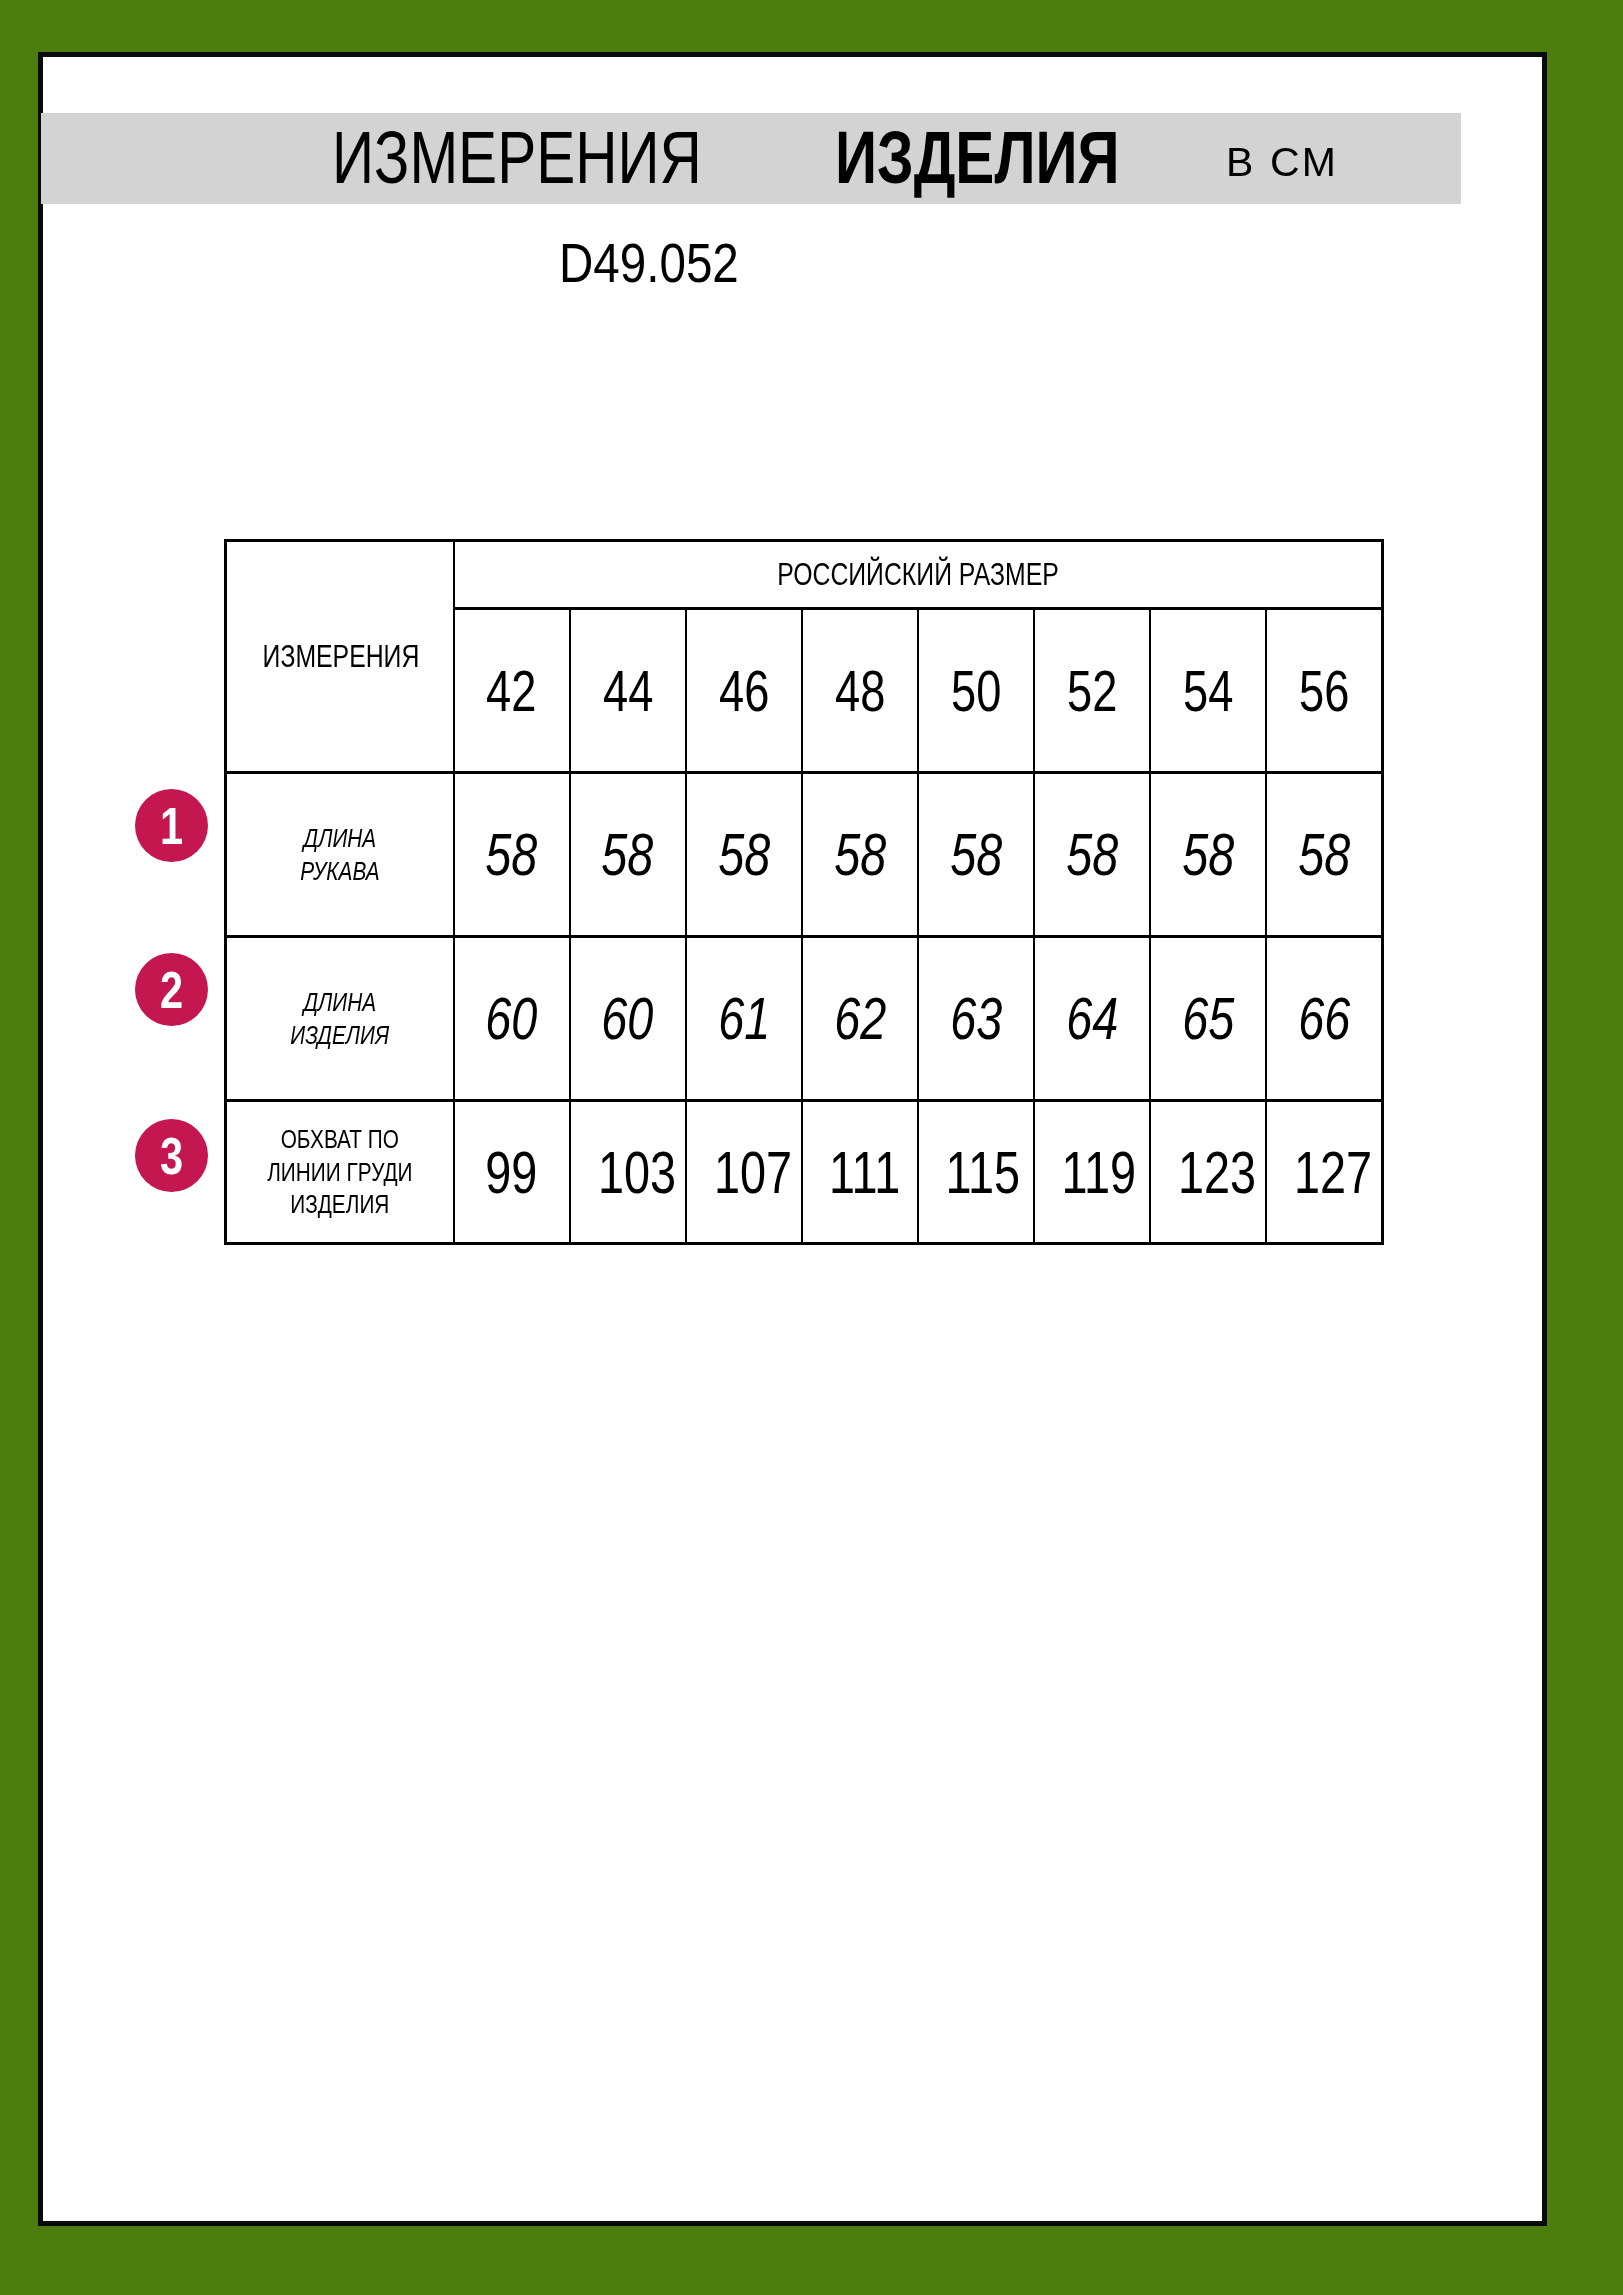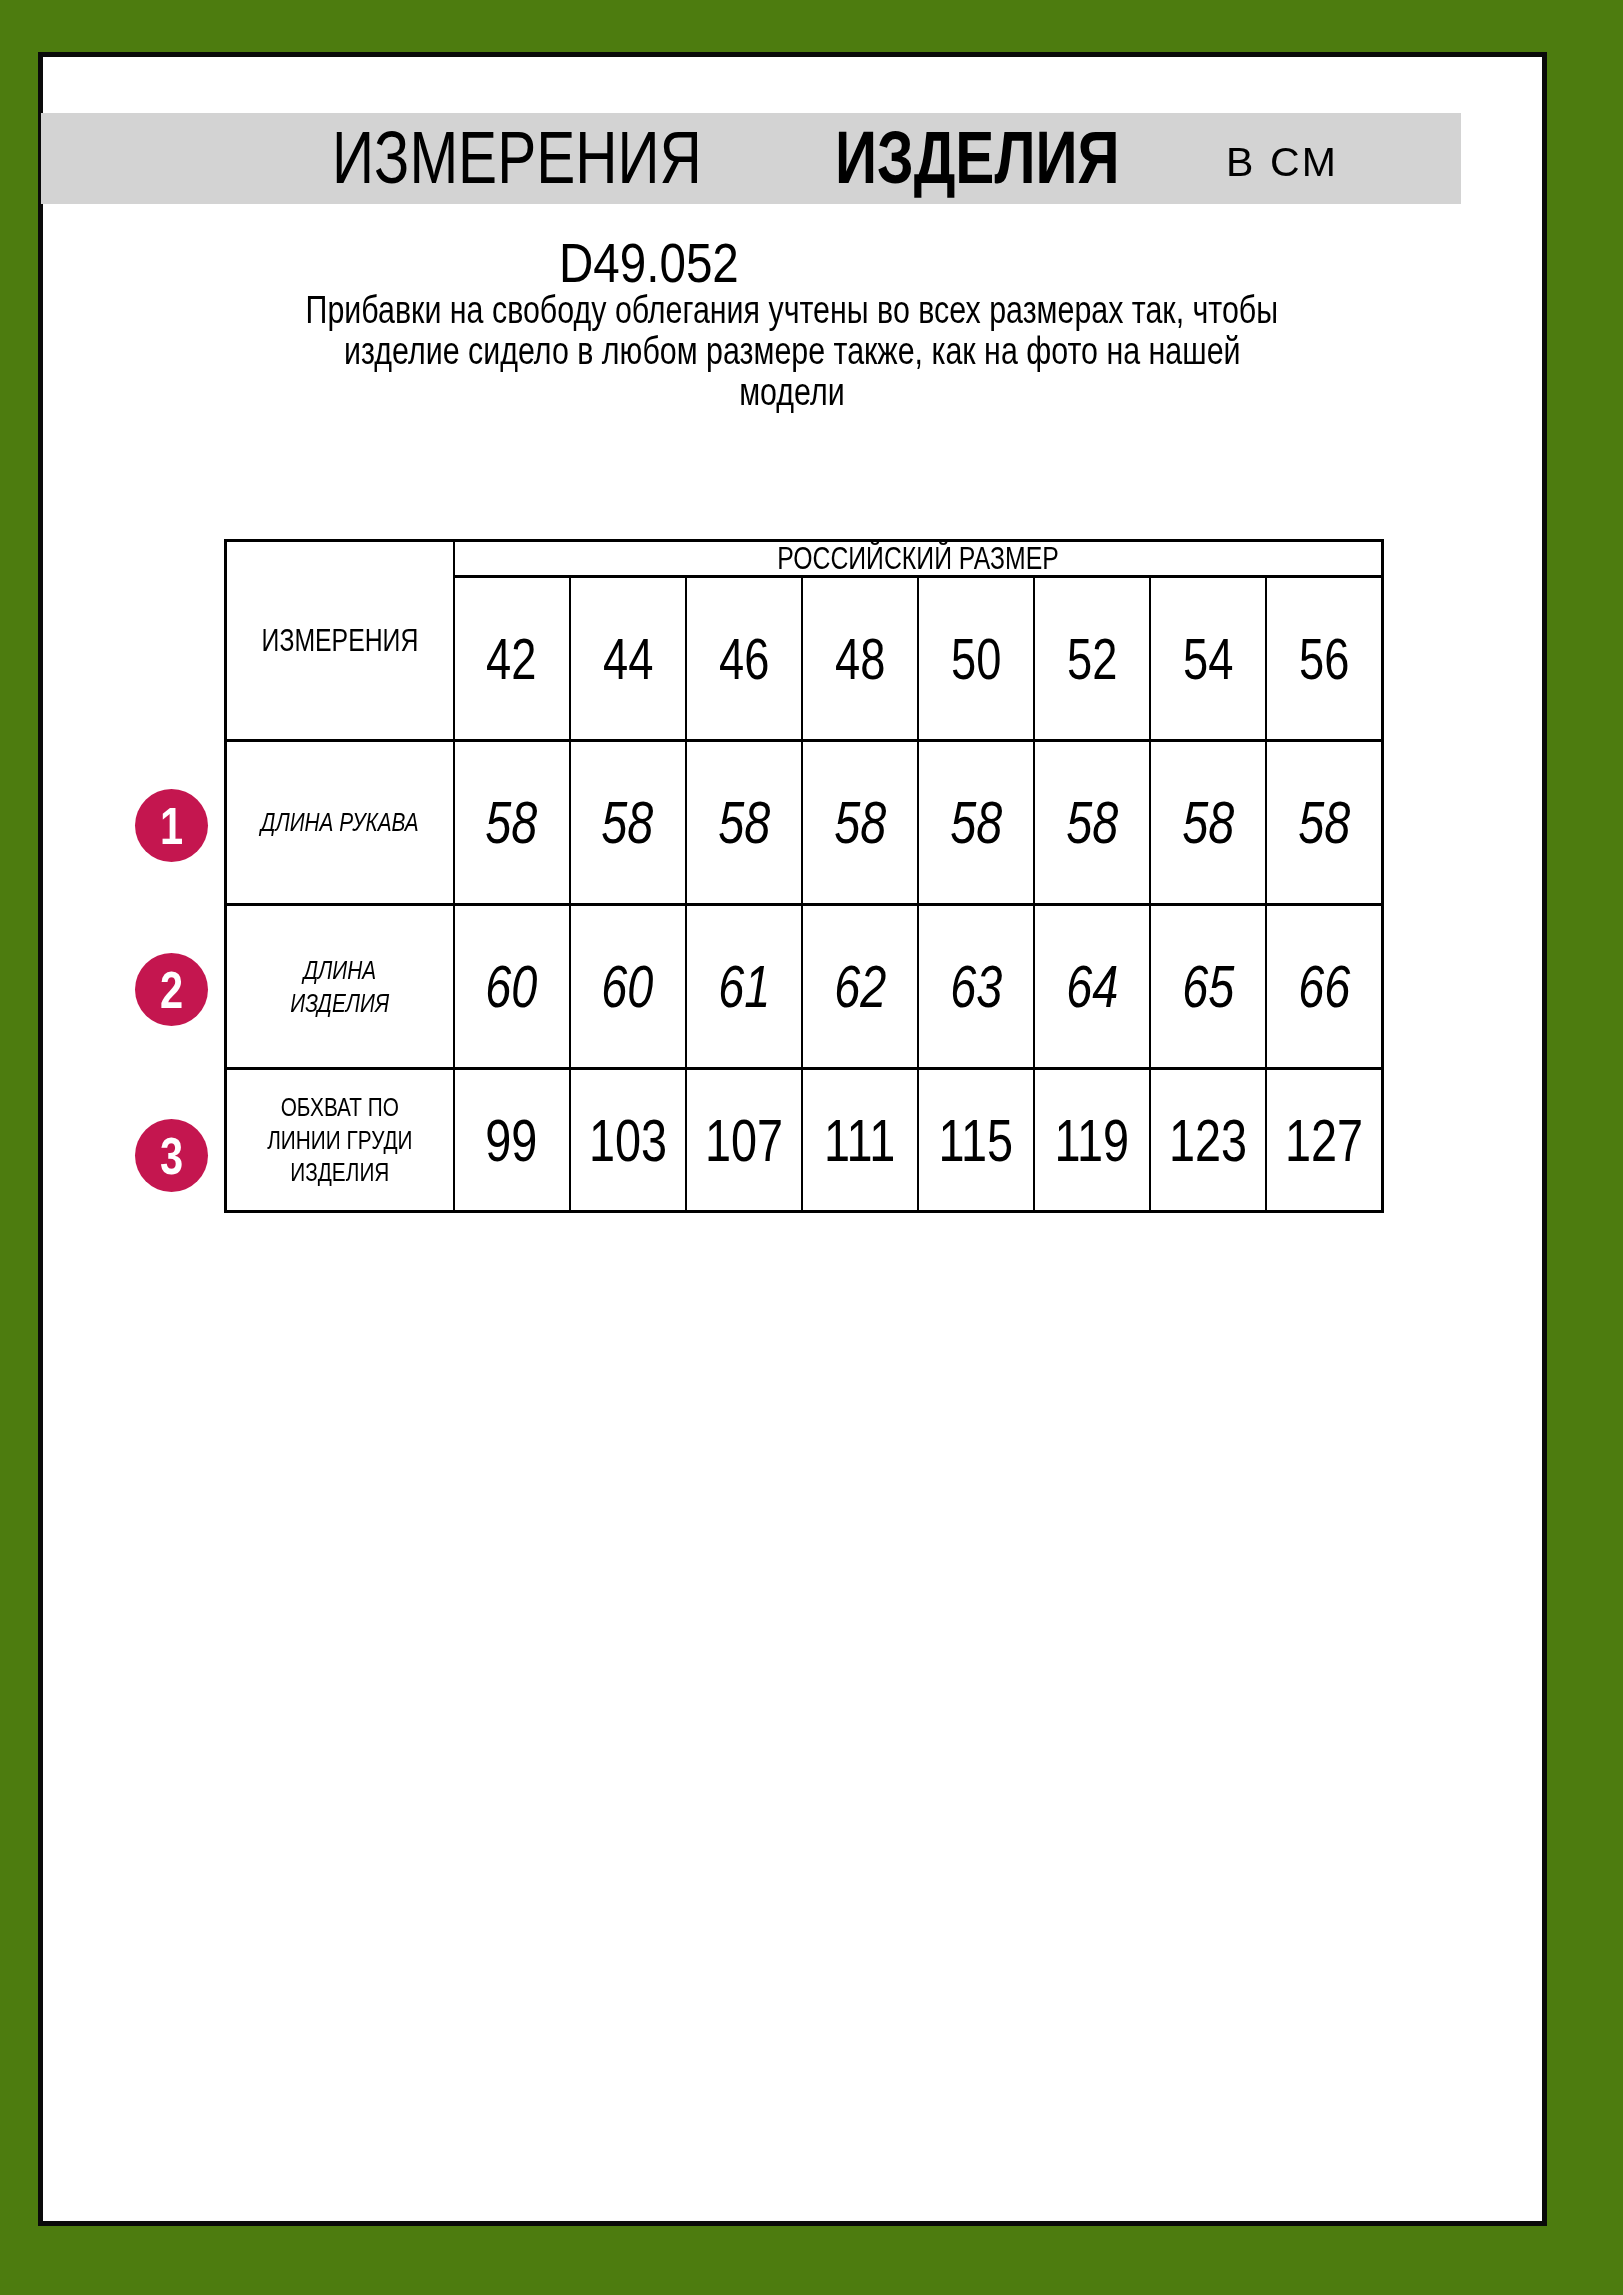--- a/index.html
+++ b/index.html
@@ -77,21 +77,21 @@
     width: 1160px;
     background: #fff;
   }
   .size-table td {
     border-left: 2.6px solid #000;
     border-right: 2.6px solid #000;
     border-top: 3.9px solid #000;
     border-bottom: 3.9px solid #000;
     text-align: center;
     vertical-align: middle;
-    padding: 0;
+    padding: 16px;
   }
   .size-table { border: 3.9px solid #000; }
 
   tr.row-group-header { height: 36px; }
   tr.row-sizes        { height: 164px; }
   tr.row-data         { height: 164px; font-style: italic; }
   tr.row-data-last    { height: 143px; }
 
   .cell-group-header { font-size: 31px; line-height: 33px; font-weight: 400; }
   .cell-measurements { font-size: 31px; font-weight: 400; }
@@ -131,25 +131,20 @@
     <div class="titlebar" style="left: -2px; top: 56px; background: rgb(211, 211, 211);">
       <span class="t-word t-main">ИЗМЕРЕНИЯ</span>
       <span class="t-word t-sub">ИЗДЕЛИЯ</span>
       <span class="t-unit">В СМ</span>
     </div>
 
     <div class="model-code" style="position:absolute; left:0; top:178px; width:1212px;">
       <span class="cx85">D49.052</span>
     </div>
 
-    <div class="description" style="position:absolute; left:0; top:233px; width:1498px;">
-      <span class="line"><span class="cx80">Прибавки на свободу облегания учтены во всех размерах так, чтобы</span></span>
-      <span class="line"><span class="cx80">изделие сидело в любом размере также, как на фото на нашей</span></span>
-      <span class="line"><span class="cx80">модели</span></span>
-    </div>
 
     <table class="size-table" style="left:181px; top:482px;">
       <colgroup>
         <col style="width:228px">
         <col style="width:116px">
           <col style="width:116px">
           <col style="width:116px">
           <col style="width:116px">
         <col style="width:116px">
           <col style="width:116px">

